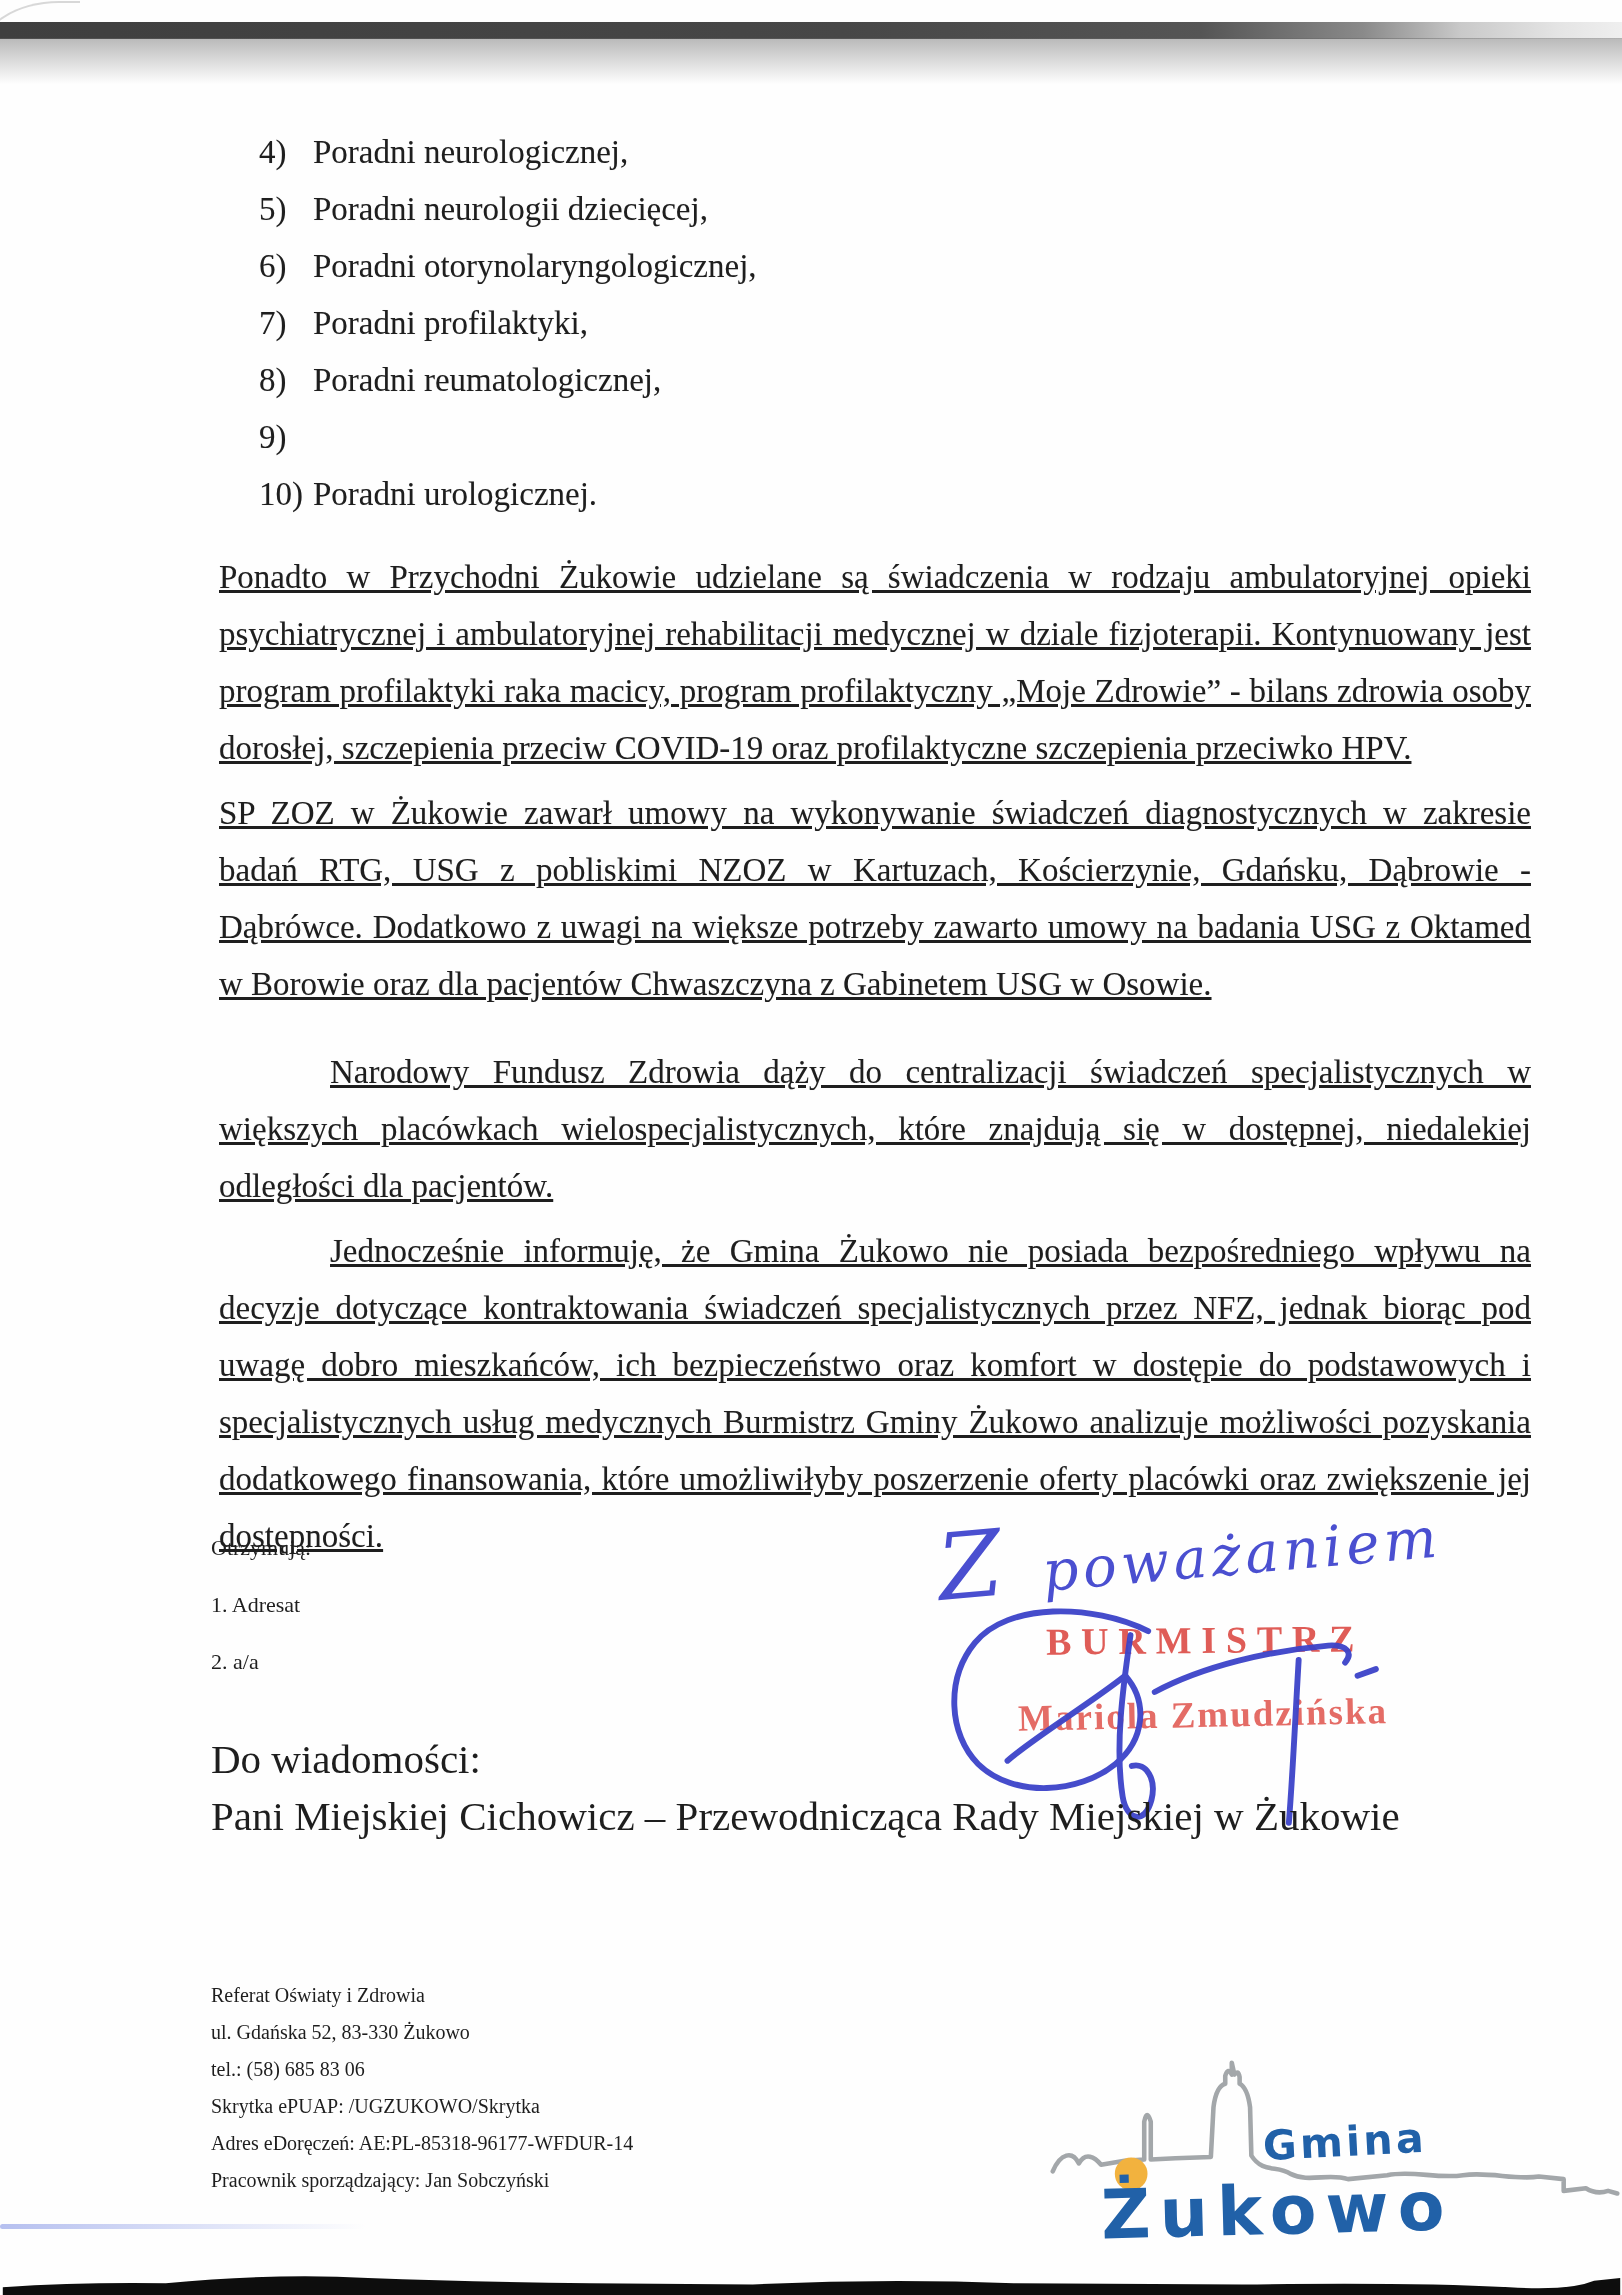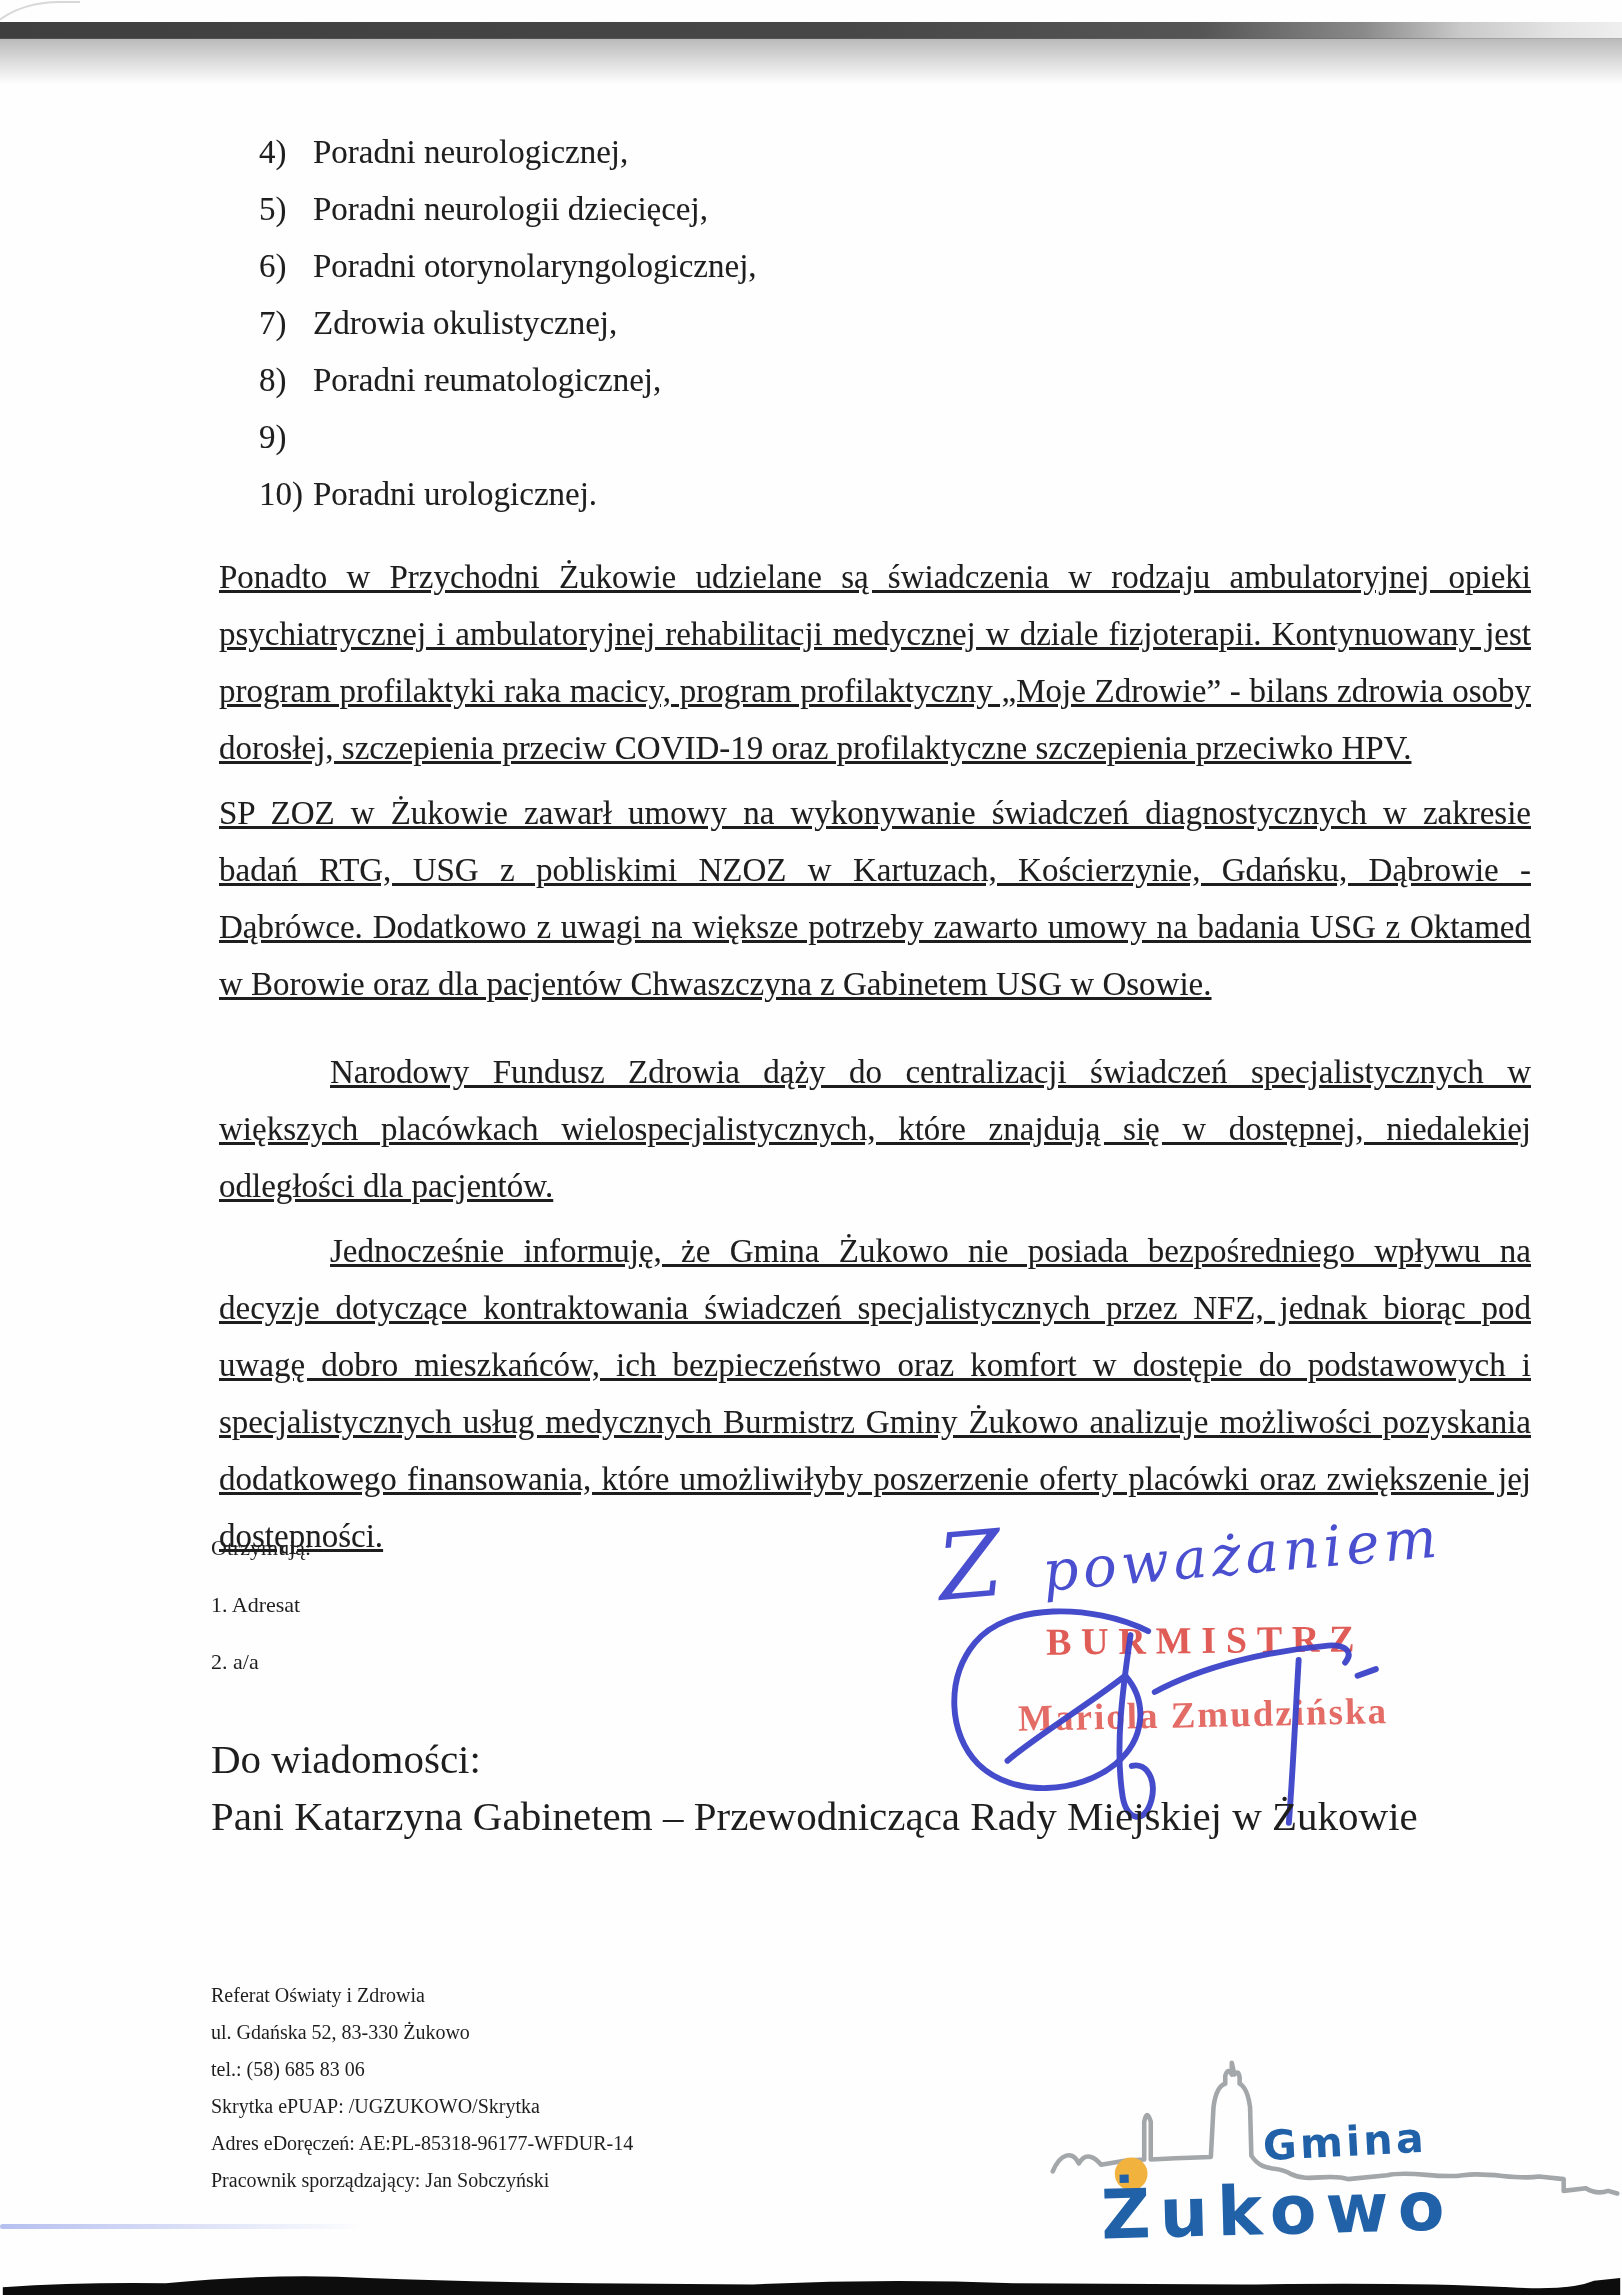--- a/index.html
+++ b/index.html
@@ -96,21 +96,21 @@
     <div class="num-item">
         <span class="no">5)</span>
         <span>Poradni neurologii dziecięcej,</span>
       </div>
     <div class="num-item">
         <span class="no">6)</span>
         <span>Poradni otorynolaryngologicznej,</span>
       </div>
     <div class="num-item">
         <span class="no">7)</span>
-        <span>Zdrowia okulistycznej,</span>
+        <span>Poradni profilaktyki,</span>
       </div>
     <div class="num-item">
         <span class="no">8)</span>
         <span>Poradni reumatologicznej,</span>
       </div>
     <div class="num-item">
         <span class="no">9)</span>
       </div>
     <div class="num-item">
         <span class="no">10)</span>
@@ -138,21 +138,21 @@
     <path d="M300,120 C250,160 160,215 120,250"></path>
     <path d="M308,58 C296,140 284,230 296,305 C302,342 330,348 340,310 C348,278 332,252 310,258"></path>
     <path d="M345,145 C420,105 520,82 610,74 C640,72 648,86 636,100"></path>
     <path d="M565,96 C560,180 556,270 550,345"></path>
     <path d="M655,120 l28,-10"></path>
   </g>
 </svg>
 
 <div class="cc">
   <div>Do wiadomości:</div>
-  <div>Pani Katarzyna Gabinetem – Przewodnicząca Rady Miejskiej w Żukowie</div>
+  <div>Pani Miejskiej Cichowicz – Przewodnicząca Rady Miejskiej w Żukowie</div>
 </div>
 
 <div class="footer">
   <div>Referat Oświaty i Zdrowia</div>
   <div>ul. Gdańska 52, 83-330 Żukowo</div>
   <div>tel.: (58) 685 83 06</div>
   <div>Skrytka ePUAP: /UGZUKOWO/Skrytka</div>
   <div>Adres eDoręczeń: AE:PL-85318-96177-WFDUR-14</div>
   <div>Pracownik sporządzający: Jan Sobczyński</div>
 </div>

